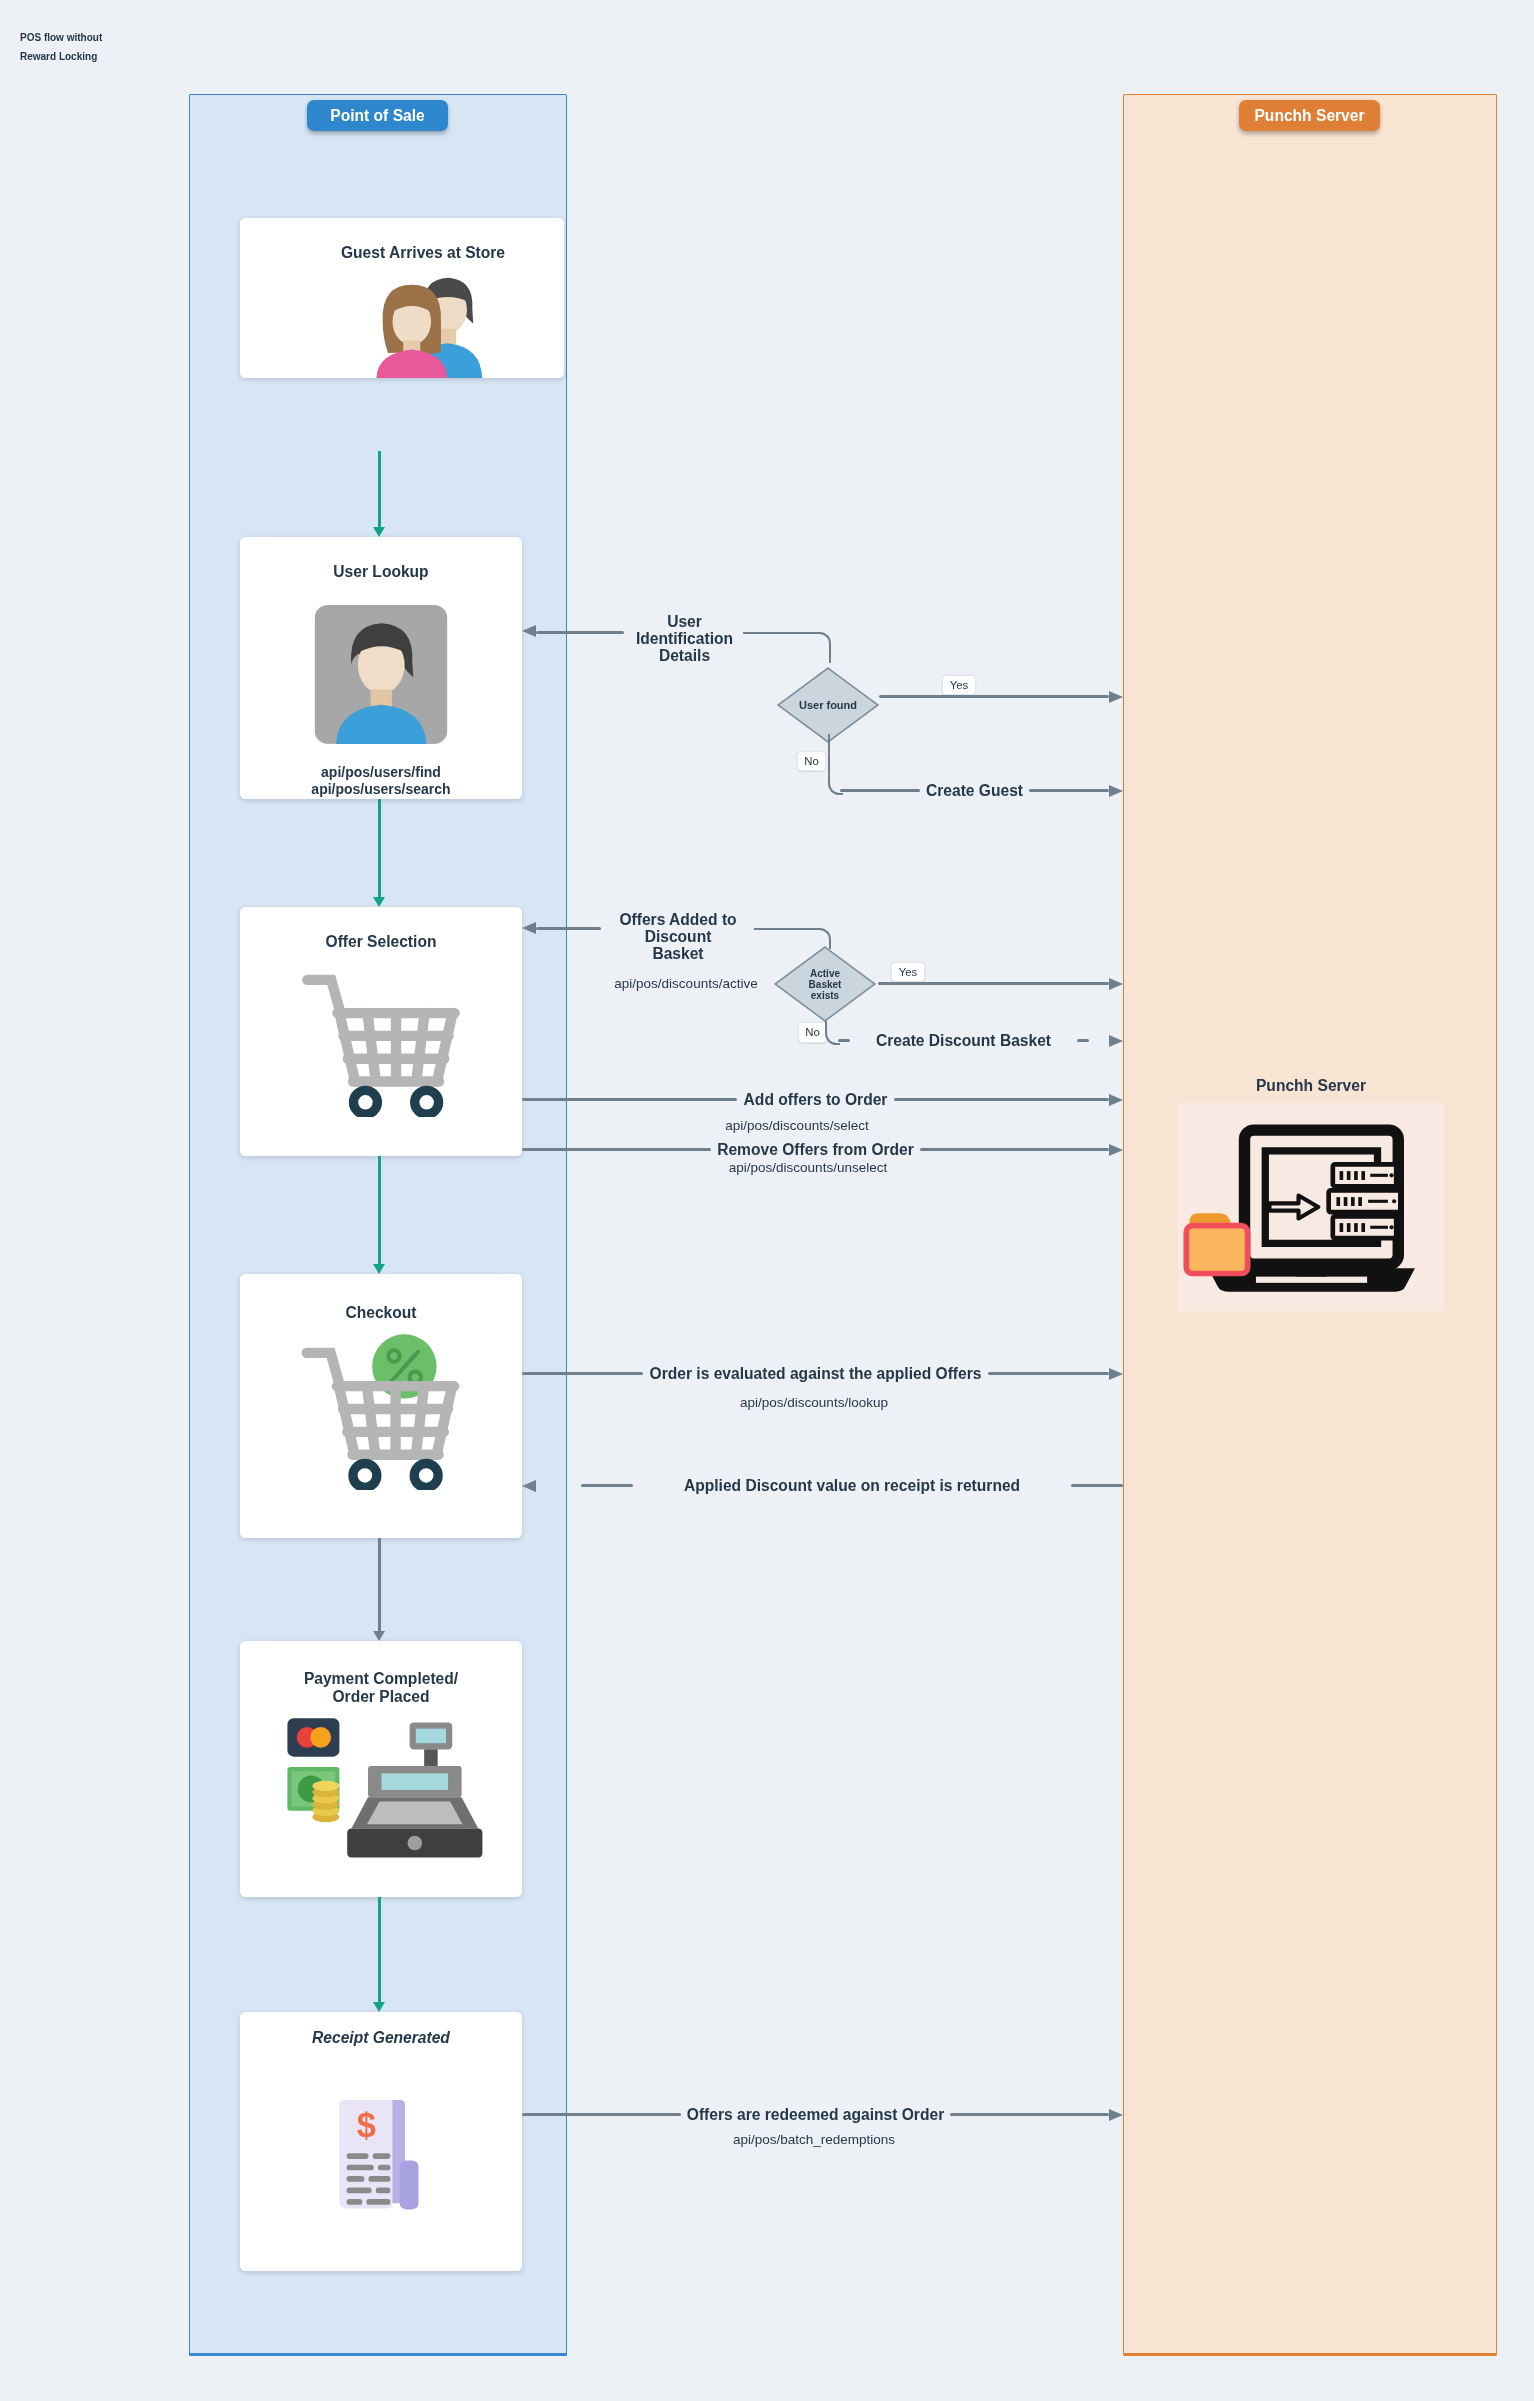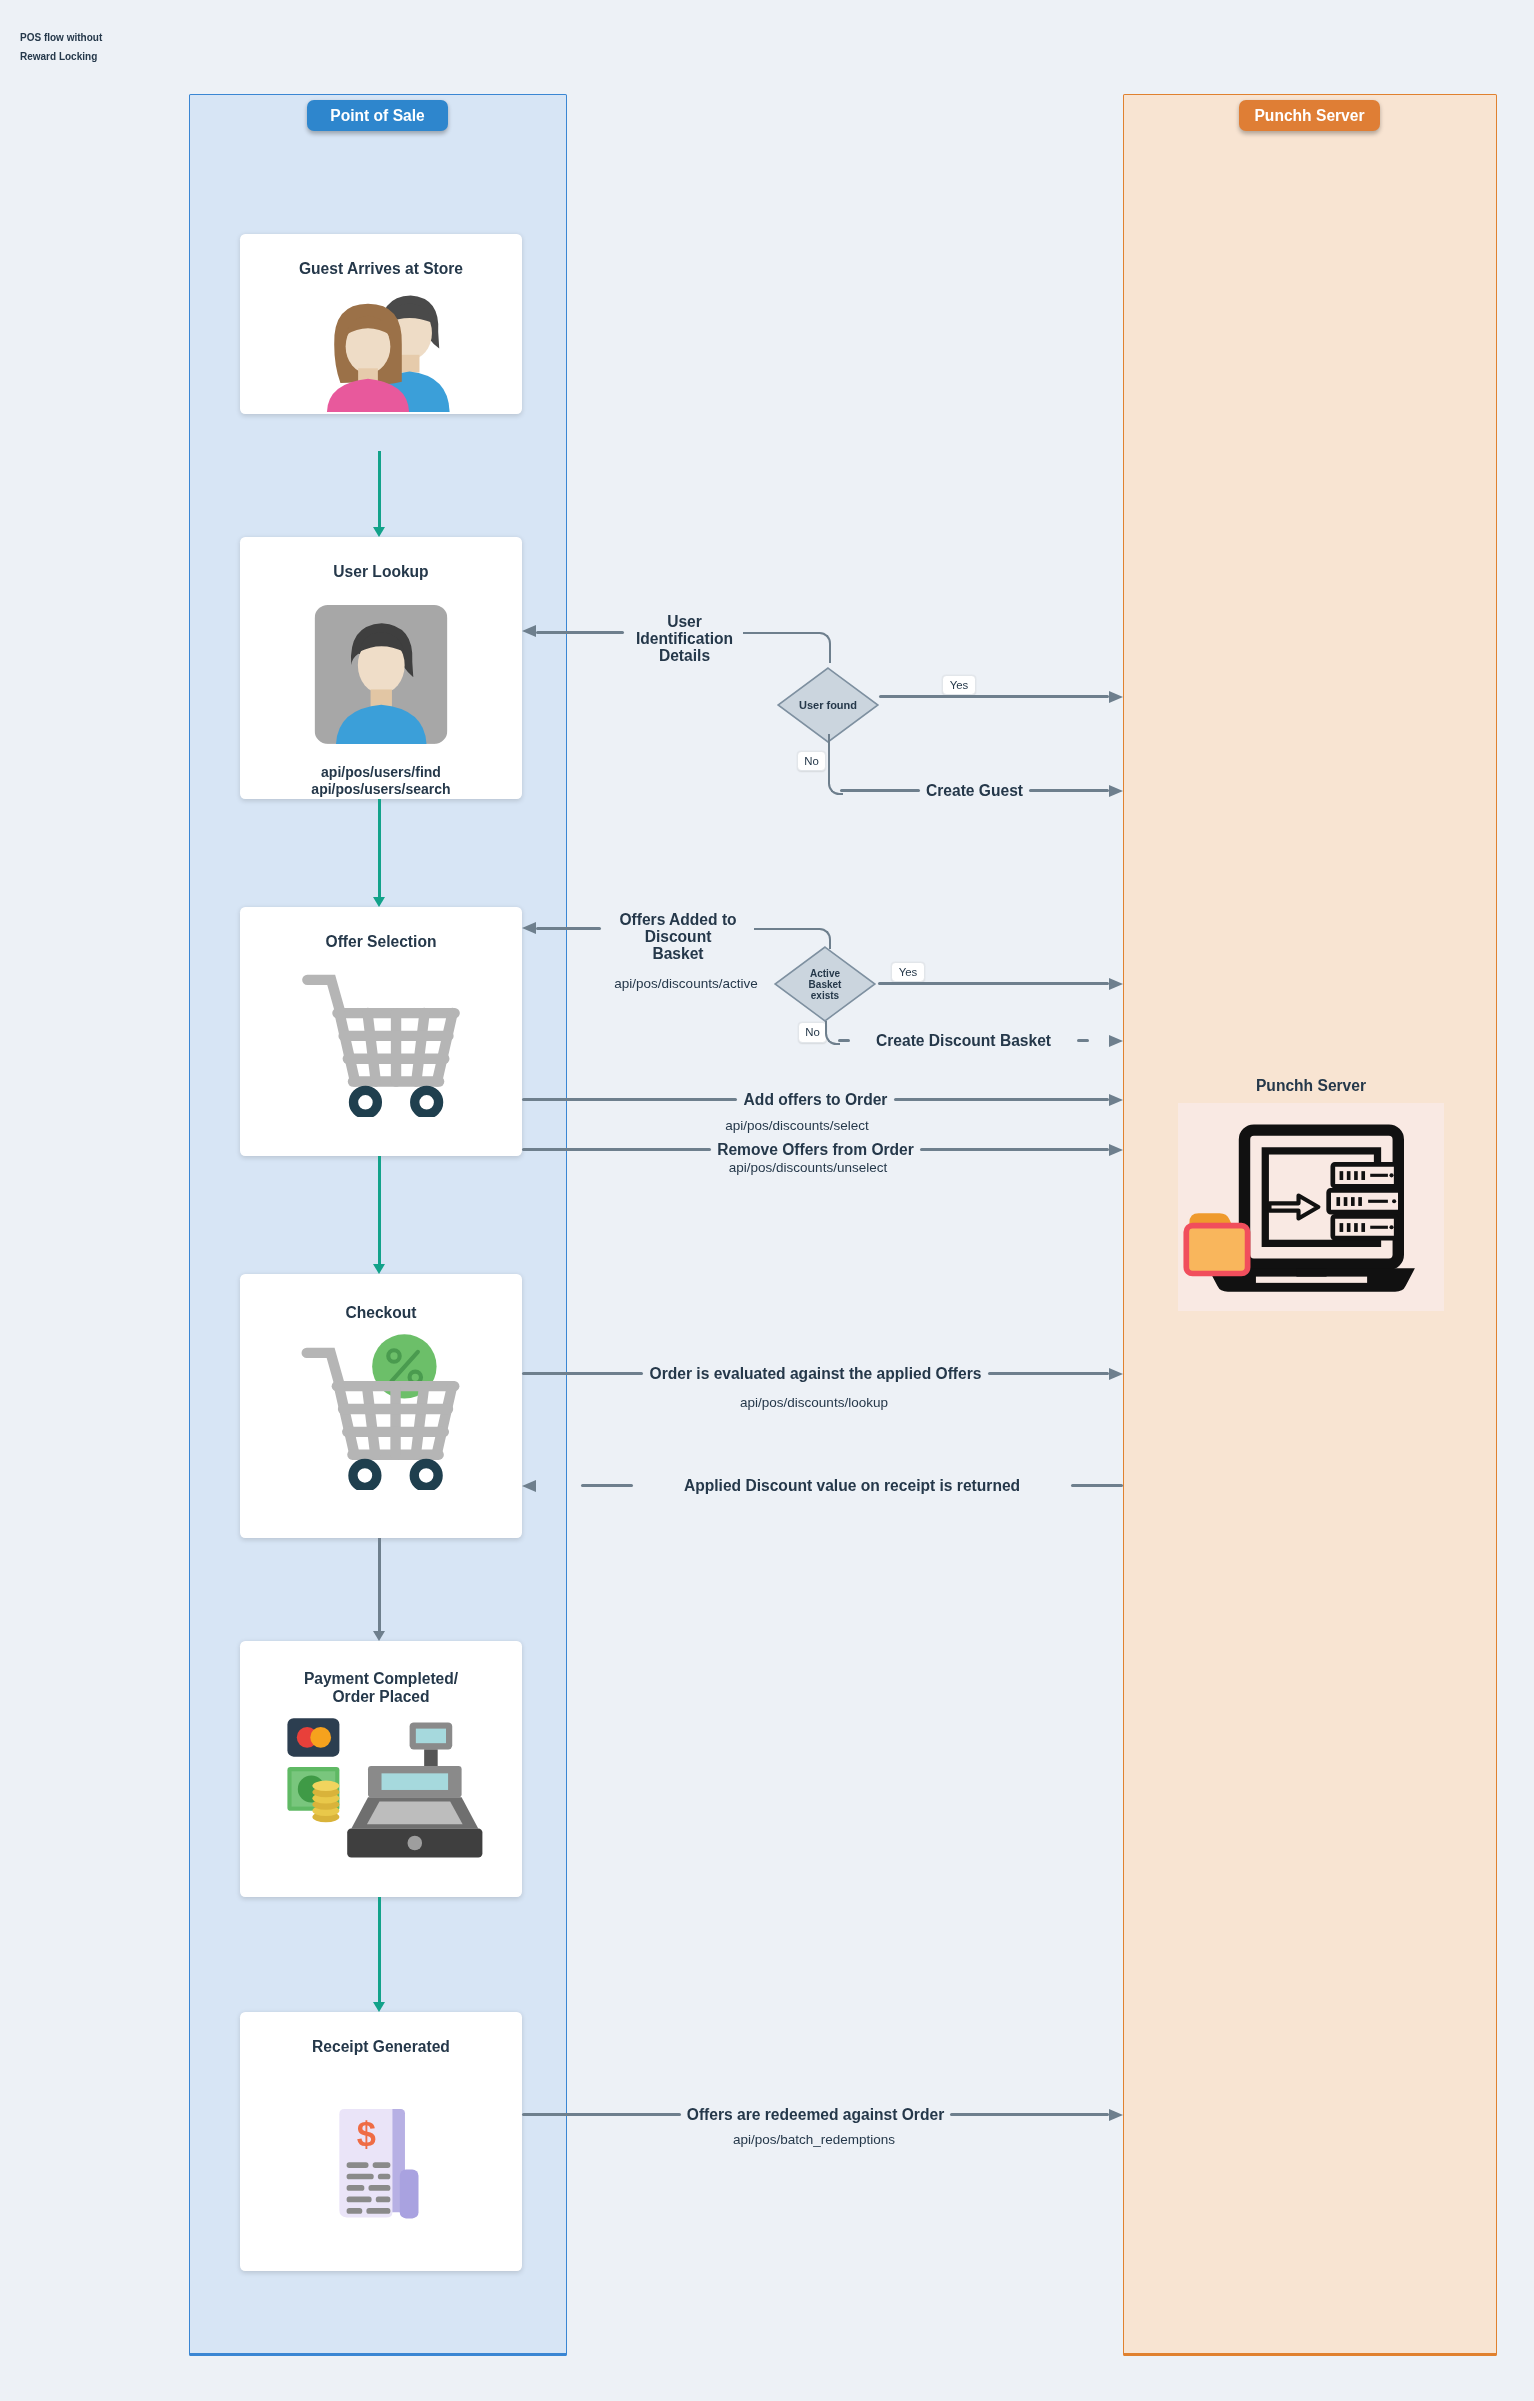--- a/index.html
+++ b/index.html
@@ -79,21 +79,21 @@
   <div class="main-title">
     <div>POS flow without</div>
     <div>Reward Locking</div>
   </div>
 
   <div class="lane pos"></div>
   <div class="lane punchh"></div>
   <div class="pill pos">Point of Sale</div>
   <div class="pill punchh">Punchh Server</div>
 
-  <div class="step" style="top:234px;height:180px;">
+  <div class="step" style="top:218px;height:160px;padding-left:42px;">
     <div class="step-title" style="margin-top:26px;">Guest Arrives at Store</div>
     <svg width="156" height="130" viewBox="0 0 300 250" style="margin-top:4.2px;">
       <path d="M150 100 Q146 28 207 26 Q264 30 260 96 L262 128 Q238 110 228 82 Q192 94 158 84 Q150 90 150 100 Z" fill="#4a4a4a"></path>
       <ellipse cx="205" cy="98" rx="43" ry="52" fill="#eedcc6"></ellipse>
       <path d="M162 78 Q205 60 248 78 Q242 44 205 41 Q168 44 162 78 Z" fill="#4a4a4a"></path>
       <rect x="186" y="140" width="38" height="34" fill="#e6cbab"></rect>
       <path d="M128 250 Q130 180 205 172 Q280 180 282 250 Z" fill="#3b9fd9"></path>
       <path d="M60 120 Q58 42 125 42 Q192 42 190 120 L190 192 Q160 200 150 192 L72 194 Q60 162 60 120 Z" fill="#9b7148"></path>
       <ellipse cx="125" cy="124" rx="43" ry="52" fill="#eedcc6"></ellipse>
       <path d="M82 102 Q125 76 168 102 Q160 68 125 65 Q90 68 82 102 Z" fill="#9b7148"></path>
@@ -203,21 +203,21 @@
         <rect x="66" y="112" width="128" height="32" fill="#a6d9dd"></rect>
         <polygon points="40,158 220,158 252,218 8,218" fill="#6f6f6f"></polygon>
         <polygon points="62,166 198,166 222,210 38,210" fill="#bdbdbd"></polygon>
         <rect x="0" y="218" width="260" height="56" rx="8" fill="#3f3f3f"></rect>
         <circle cx="130" cy="246" r="14" fill="#9e9e9e"></circle>
       </g>
     </svg>
   </div>
 
   <div class="step" style="top:2012px;height:259px;">
-    <div class="step-title" style="margin-top:26px;">Receipt Generated</div>
+    <div class="step-title" style="margin-top:17px;font-style:italic;">Receipt Generated</div>
     <svg width="94" height="112" viewBox="0 0 180 215" style="margin-top:52px;">
       <rect x="100" y="2" width="36" height="198" rx="8" fill="#b7b0e4"></rect>
       <rect x="126" y="118" width="36" height="94" rx="12" fill="#a9a2e0"></rect>
       <path d="M10 12 Q10 2 20 2 H112 V200 Q112 210 100 210 H24 Q10 210 10 196 Z" fill="#eae4f8"></path>
       <text x="62" y="72" text-anchor="middle" font-size="66" font-weight="bold" fill="#ef6c45">$</text>
       <g fill="#8a8a8a">
         <rect x="24" y="104" width="42" height="11" rx="5"></rect>
           <rect x="74" y="104" width="34" height="11" rx="5"></rect>
         <rect x="24" y="126" width="52" height="11" rx="5"></rect>
           <rect x="84" y="126" width="24" height="11" rx="5"></rect>

